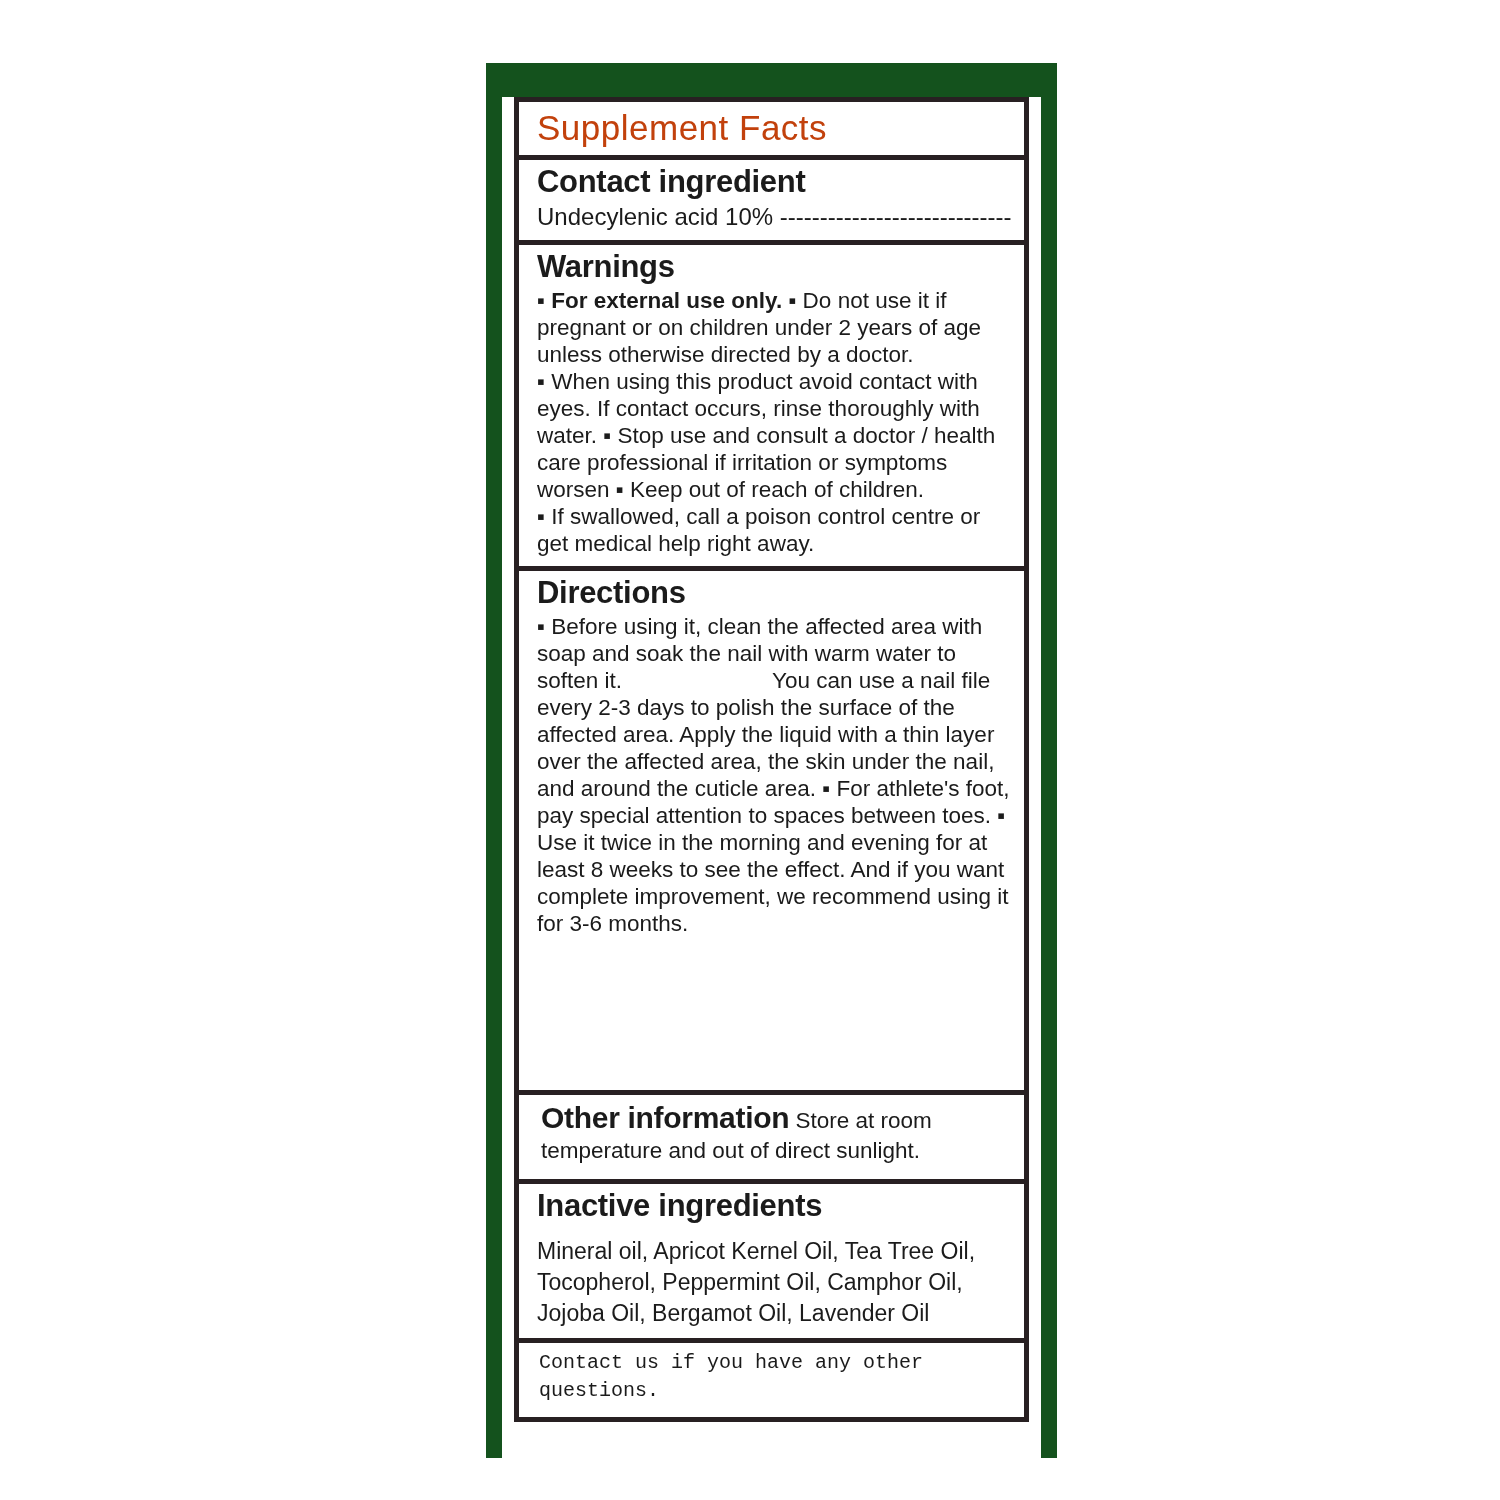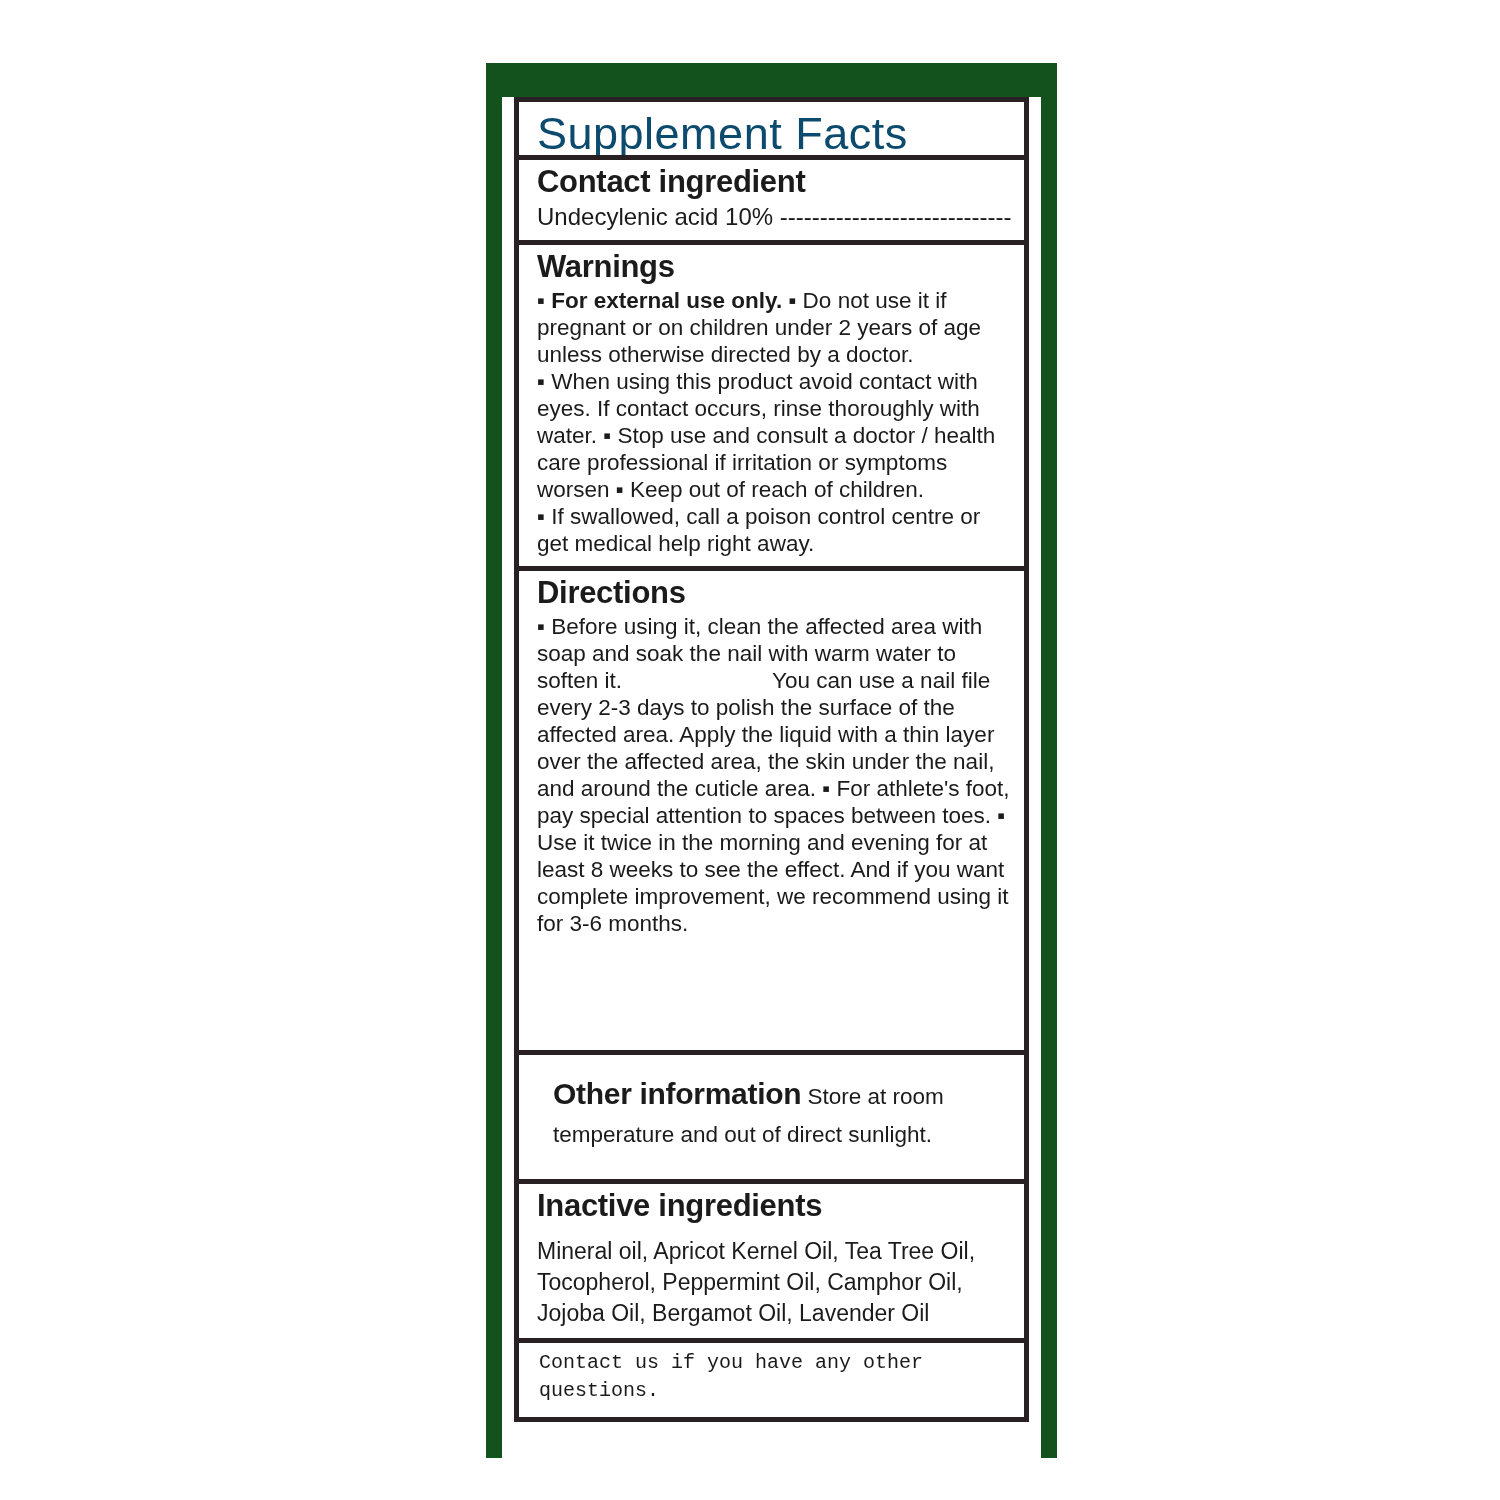--- a/index.html
+++ b/index.html
@@ -42,24 +42,24 @@
     padding: 4px 12px 9px 18px;
   }
   .sec + .sec {
     border-top: 5px solid #282022;
   }
   .title-sec {
     height: 53px;
     padding-top: 6px;
   }
   .label-title {
-    font-size: 45px;
+    font-size: 35px;
     font-weight: 400;
     letter-spacing: 0.5px;
-    color: #0c4a6e;
+    color: #c2410c;
   }
   .sec-heading {
     font-size: 31px;
     font-weight: 700;
     margin: 0 0 2px 0;
     letter-spacing: -0.3px;
   }
   .body-text {
     font-size: 22.5px;
     line-height: 27px;
@@ -74,22 +74,22 @@
   }
   .use-body {
     font-size: 22.5px;
     line-height: 26px;
     margin: 2px 0 0 2px;
   }
   .warn-p { margin: 0; }
   .directions-sec { flex: 1 1 auto; }
   .other-p {
     font-size: 22.5px;
-    line-height: 38px;
-    margin: 16px;
+    line-height: 30px;
+    margin: 4px;
   }
   .other-p .inline-heading {
     font-size: 30px;
     font-weight: 700;
     letter-spacing: -0.3px;
   }
   .inactive-body {
     font-size: 23px;
     line-height: 31px;
     margin: 12px 0 0 0;

